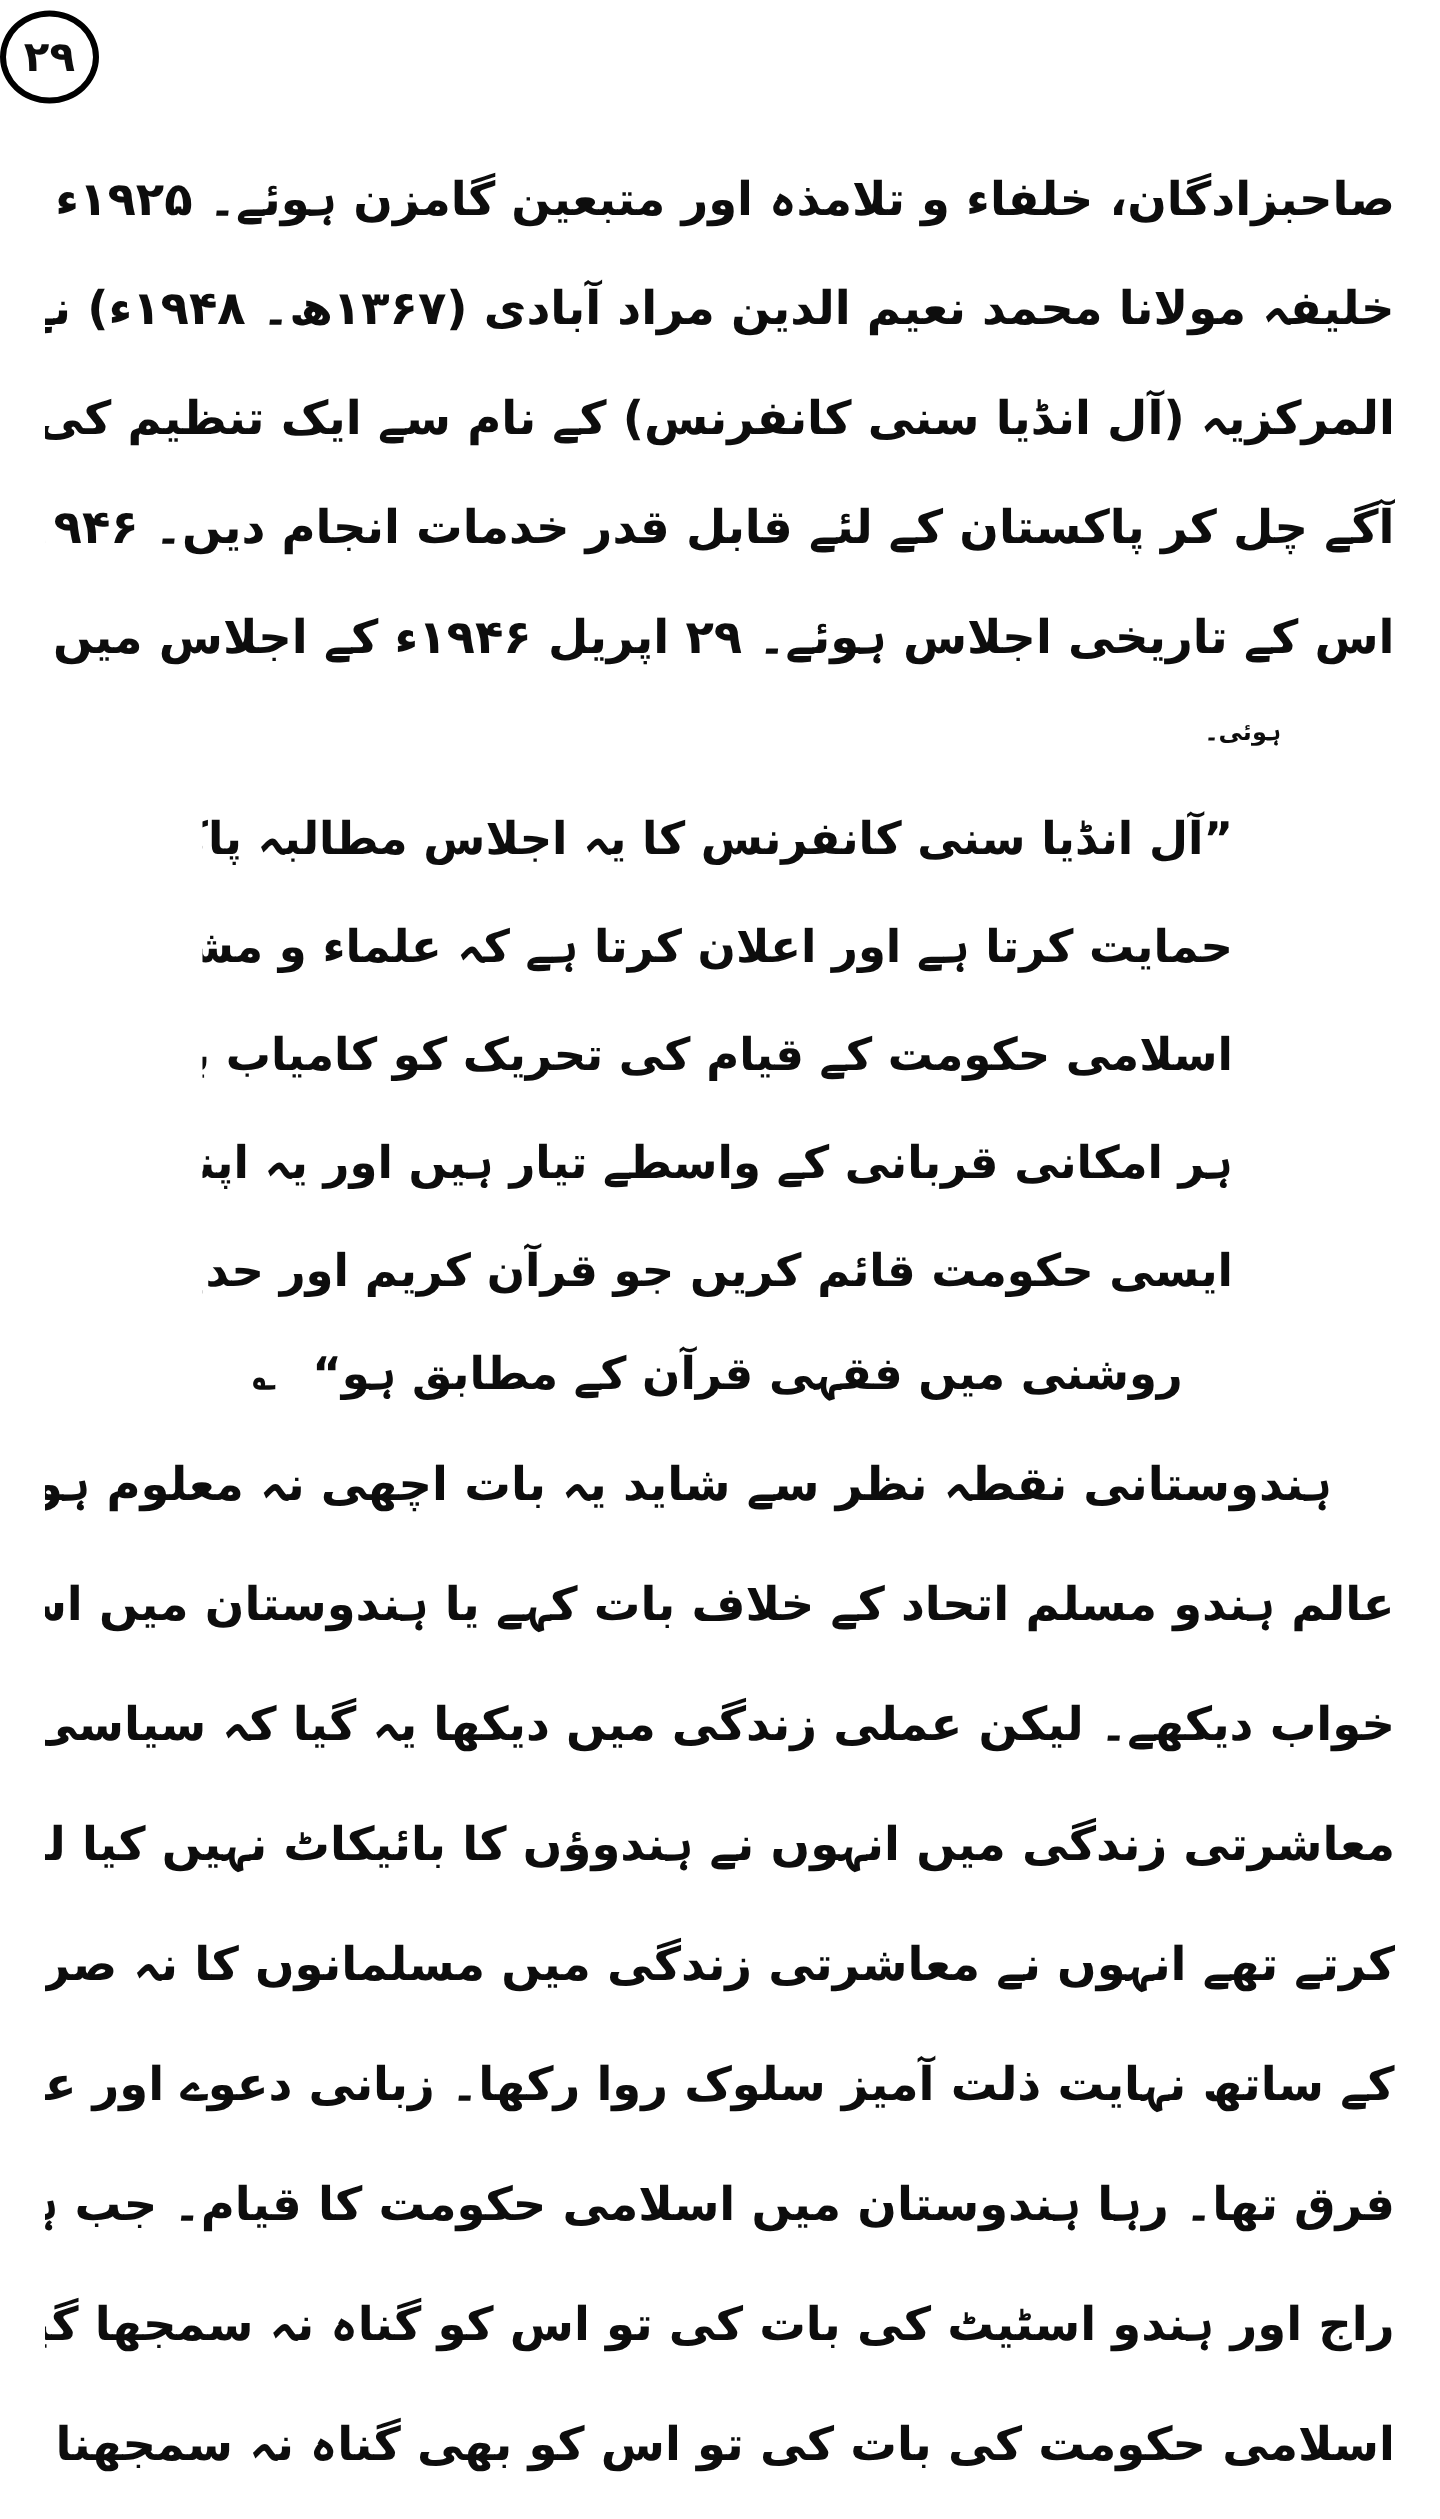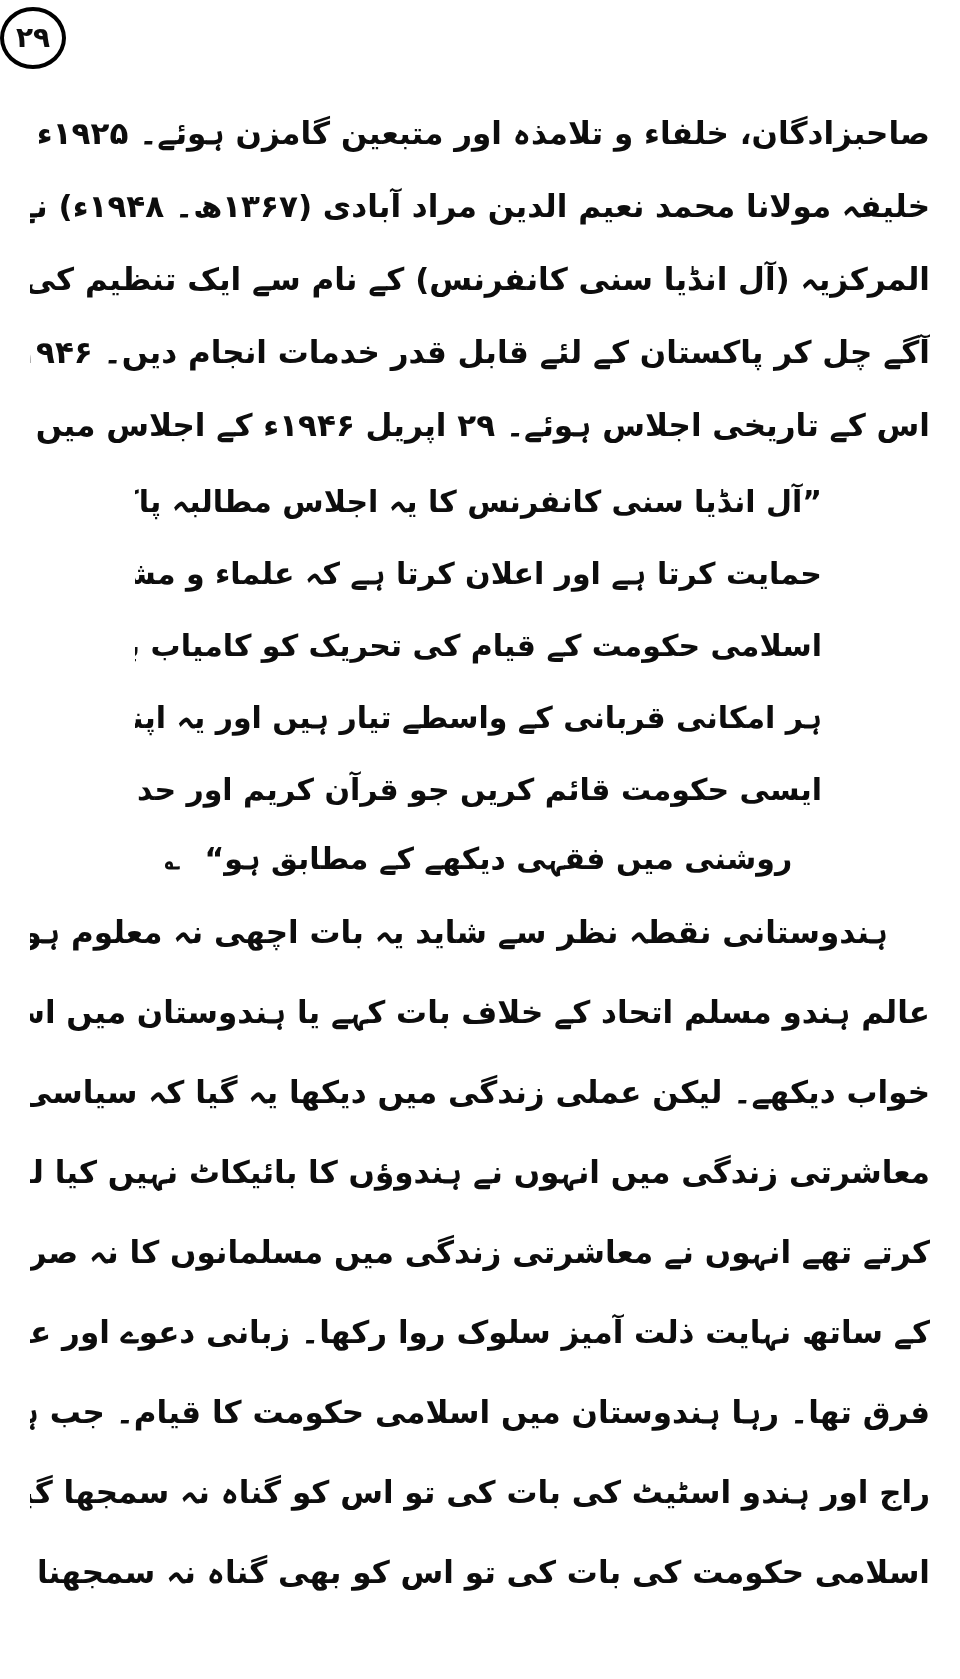--- a/index.html
+++ b/index.html
@@ -107,31 +107,32 @@
   <div class="body-text">
 
     <div class="para para-1">
         <div class="line">صاحبزادگان، خلفاء و تلامذہ اور متبعین گامزن ہوئے۔ ۱۹۲۵ء میں مولانا بریلوی کے</div>
         <div class="line">خلیفہ مولانا محمد نعیم الدین مراد آبادی (۱۳۶۷ھ۔ ۱۹۴۸ء) نے الجمعیتہ العالیہ</div>
         <div class="line">المرکزیہ (آل انڈیا سنی کانفرنس) کے نام سے ایک تنظیم کی بنیاد رکھی جس نے</div>
         <div class="line">آگے چل کر پاکستان کے لئے قابل قدر خدمات انجام دیں۔ ۱۹۴۶ء میں بنارس میں</div>
         <div class="line">اس کے تاریخی اجلاس ہوئے۔ ۲۹ اپریل ۱۹۴۶ء کے اجلاس میں یہ قرار داد پاس</div>
       </div>
 
+    <div class="line last-line para-1-last">ہوئی۔</div>
 
     <div class="quote-block">
       <div>
           <div class="line">”آل انڈیا سنی کانفرنس کا یہ اجلاس مطالبہ پاکستان کی پر زور</div>
           <div class="line">حمایت کرتا ہے اور اعلان کرتا ہے کہ علماء و مشائخ اہل سنت</div>
           <div class="line">اسلامی حکومت کے قیام کی تحریک کو کامیاب بنانے کے لئے</div>
           <div class="line">ہر امکانی قربانی کے واسطے تیار ہیں اور یہ اپنا فرض سمجھتے ہیں کہ</div>
           <div class="line">ایسی حکومت قائم کریں جو قرآن کریم اور حدیث نبوی کی</div>
         </div>
       <div class="line quote-last">
-        <span>روشنی میں فقہی دیکھے کے مطابق ہو“</span>
+        <span>روشنی میں فقہی قرآن کے مطابق ہو“</span>
         <span class="footnote-marker">؎</span>
       </div>
     </div>
 
     <div class="para para-2">
         <div class="line">ہندوستانی نقطہ نظر سے شاید یہ بات اچھی نہ معلوم ہو کہ ایک ہندوستانی مسلمان</div>
         <div class="line">عالم ہندو مسلم اتحاد کے خلاف بات کہے یا ہندوستان میں اسلامی حکومت کے قیام کا</div>
         <div class="line">خواب دیکھے۔ لیکن عملی زندگی میں دیکھا یہ گیا کہ سیاسی طور پر اتحاد کے جو مخالف تھے</div>
         <div class="line">معاشرتی زندگی میں انہوں نے ہندوؤں کا بائیکاٹ نہیں کیا لیکن جو لوگ اتحاد کی بات</div>
         <div class="line">کرتے تھے انہوں نے معاشرتی زندگی میں مسلمانوں کا نہ صرف بائیکاٹ کیا بلکہ ان</div>

